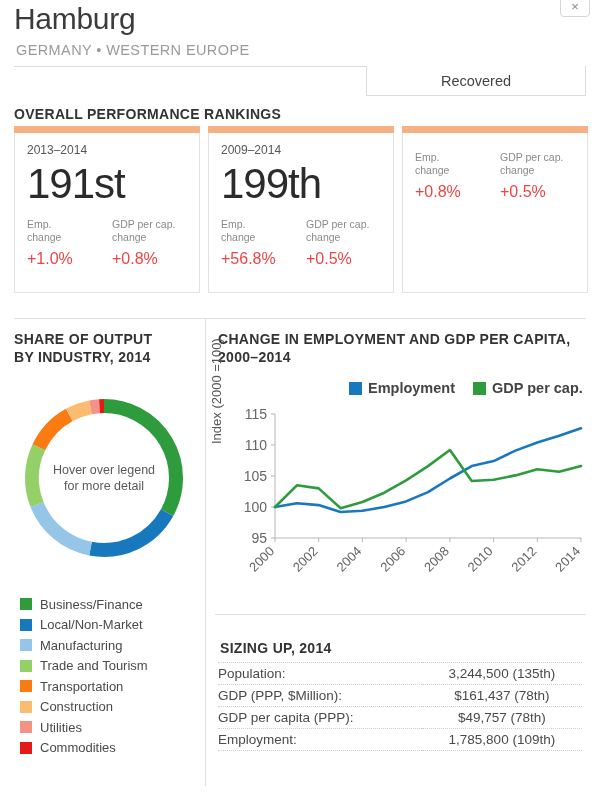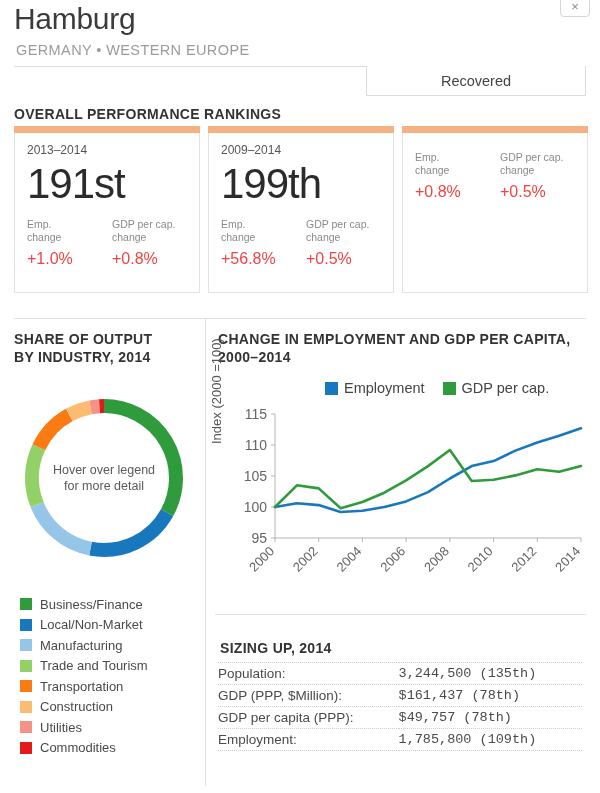--- a/index.html
+++ b/index.html
@@ -107,43 +107,43 @@
   }
   .legend-swatch {
     width: 12px; height: 12px; margin-right: 8px; flex: 0 0 12px;
   }
   .legend-label { font-size: 13px; color: #4a4a4a; }
 
   
   #line-head { position: absolute; left: 218px; top: 330px; width: 370px; line-height: 18px; }
   .chart-area { position: absolute; left: 213px; top: 380px; width: 378px; height: 200px; }
   .chart-legend {
-    position: absolute; left: 112px; top: 0px;
-    display: flex; gap: 18px; align-items: center;
+    position: absolute; left: 136px; top: 0px;
+    display: flex; gap: 18px; align-items: center; font-weight: bold;
   }
   .cl-item { display: flex; align-items: center; }
   .cl-swatch { width: 13px; height: 13px; margin-right: 6px; }
   .cl-label { font-size: 14.5px; color: #444; }
   .axis-title {
     position: absolute; left: -4px; top: 64px;
     transform: rotate(-90deg); transform-origin: left top;
     font-size: 13px; color: #555; white-space: nowrap;
   }
 
   
   #sizing-head { position: absolute; left: 220px; top: 640px; }
   .sizing-table {
     position: absolute; left: 218px; top: 662px; width: 364px;
     border-collapse: collapse;
   }
   .sizing-table td {
     font-size: 13.5px; color: #4a4a4a; padding: 3px 0 3px 0;
     border-bottom: 1px dotted #cfcfcf;
   }
-  .sizing-table td.val { text-align: left; font-family: Liberation Mono, monospace; }
+  .sizing-table td.val { text-align: center; }
   .sizing-table tr:first-child td { border-top: 1px dotted #cfcfcf; }
 </style>
 </head>
 <body>
 
 <div class="page">
 
   <div class="close-btn">×</div>
 
   <div class="title">Hamburg</div>

